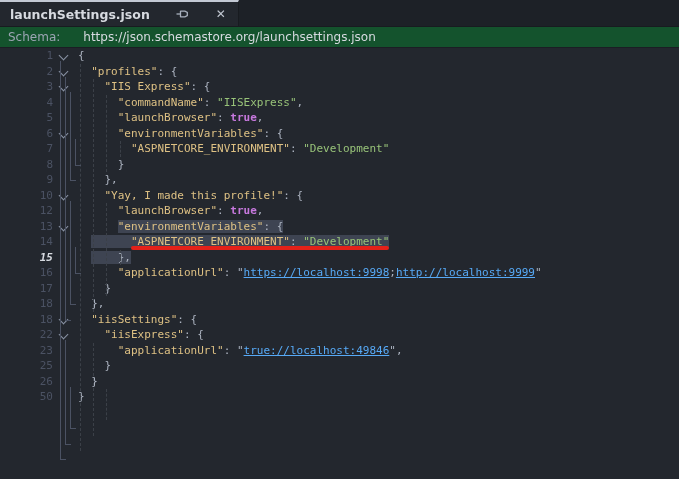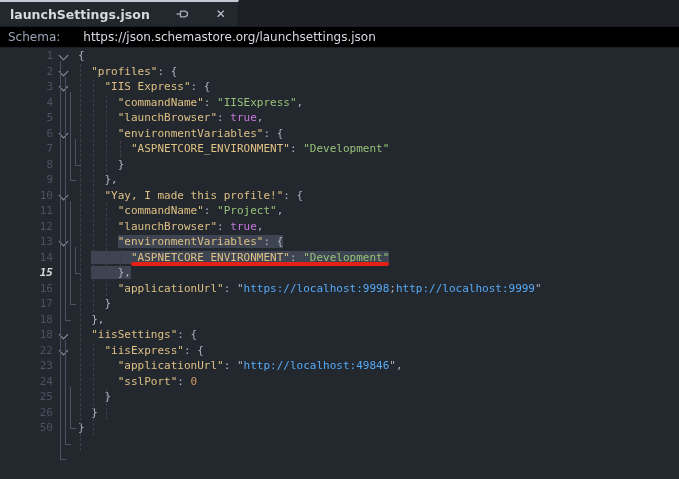--- a/index.html
+++ b/index.html
@@ -18,21 +18,21 @@
     display:flex;align-items:center;gap:25px;
     padding:0 10px 0 10px;background:#23272e;
     border-top:2px solid #c3c9d4;border-right:1px solid #181b20;
     cursor:pointer;
   }
   .tab-title{font-size:12.5px;font-weight:600;color:#d7dae0;white-space:nowrap;}
   .tab-ico{display:flex;align-items:center;color:#a8b0bd;}
   .tab-close{font-size:12px;color:#c2c8d2;line-height:1;padding:1px 2px;}
   
   .schemabar{
-    height:20px;background:#000000;display:flex;align-items:center;
+    height:20px;background:#14532d;display:flex;align-items:center;
     font-size:12px;border-bottom:1px solid #1b1e24;
   }
   .schema-label{color:#9da5b4;margin-left:8px;}
   .schema-url{color:#d7dae0;margin-left:23px;}
   
   .editor{
     position:relative;height:432px;background:#23272e;
     font-family:"DejaVu Sans Mono","Liberation Mono",monospace;
     font-size:11px;
   }
@@ -40,25 +40,25 @@
   .ln{flex:none;width:53px;text-align:right;color:#4b5263;user-select:none;}
   .ln.active{color:#d7dae0;font-weight:bold;font-style:italic;}
   .gut{flex:none;width:25px;position:relative;}
   .chev{position:absolute;left:7px;top:4px;}
   .chev i{display:block;width:6px;height:6px;
     border-left:1.5px solid #8a93a5;border-bottom:1.5px solid #8a93a5;
     transform:rotate(-45deg);}
   .code{white-space:pre;position:relative;}
   .t-key{color:#dec184;}
   .t-str{color:#98c379;}
-  .t-bool{color:#c678dd;}
+  .t-bool{color:#c678dd;font-weight:bold;}
   .t-num{color:#d19a66;}
   .t-punc{color:#abb2bf;}
   .t-ws{color:transparent;}
-  .t-link{color:#57aaf7;}
+  .t-link{color:#57aaf7;text-decoration:underline;}
   .sel{background:#3e4452;}
   .redline{position:absolute;height:4px;background:#e32119;border-radius:2px;top:12px;}
   .overlay{position:absolute;inset:0;pointer-events:none;
     font-family:"DejaVu Sans Mono","Liberation Mono",monospace;font-size:11px;}
   .indent-guide{position:absolute;border-left:1px dashed #3b4048;width:0;}
   .fold-guide{position:absolute;width:5px;
     border-left:1px solid #4b5263;border-bottom:1px solid #4b5263;}
 </style>
 </head>
 <body>
@@ -148,25 +148,20 @@
       <div class="line">
         <span class="ln">10</span>
         <span class="gut">
           <span class="chev">
             <i></i>
           </span>
         </span>
         <span class="code"><span class="t-ws">    </span><span class="t-key">"Yay, I made this profile!"</span><span class="t-punc">: {</span></span>
       </div>
       <div class="line">
-        <span class="ln">11</span>
-        <span class="gut"></span>
-        <span class="code"><span class="t-ws">      </span><span class="t-key">"commandName"</span><span class="t-punc">: </span><span class="t-str">"Project"</span><span class="t-punc">,</span></span>
-      </div>
-      <div class="line">
         <span class="ln">12</span>
         <span class="gut"></span>
         <span class="code"><span class="t-ws">      </span><span class="t-key">"launchBrowser"</span><span class="t-punc">: </span><span class="t-bool">true</span><span class="t-punc">,</span></span>
       </div>
       <div class="line">
         <span class="ln">13</span>
         <span class="gut">
           <span class="chev">
             <i></i>
           </span>
@@ -212,26 +207,21 @@
         <span class="gut">
           <span class="chev">
             <i></i>
           </span>
         </span>
         <span class="code"><span class="t-ws">    </span><span class="t-key">"iisExpress"</span><span class="t-punc">: {</span></span>
       </div>
       <div class="line">
         <span class="ln">23</span>
         <span class="gut"></span>
-        <span class="code"><span class="t-ws">      </span><span class="t-key">"applicationUrl"</span><span class="t-punc">: </span><span class="t-punc">"</span><span class="t-link">http://localhost:49846</span><span class="t-punc">",</span></span>
-      </div>
-      <div class="line">
-        <span class="ln">24</span>
-        <span class="gut"></span>
-        <span class="code"><span class="t-ws">      </span><span class="t-key">"sslPort"</span><span class="t-punc">: </span><span class="t-num">0</span></span>
+        <span class="code"><span class="t-ws">      </span><span class="t-key">"applicationUrl"</span><span class="t-punc">: </span><span class="t-punc">"</span><span class="t-link">true://localhost:49846</span><span class="t-punc">",</span></span>
       </div>
       <div class="line">
         <span class="ln">25</span>
         <span class="gut"></span>
         <span class="code"><span class="t-ws">    </span><span class="t-punc">}</span></span>
       </div>
       <div class="line">
         <span class="ln">26</span>
         <span class="gut"></span>
         <span class="code"><span class="t-ws">  </span><span class="t-punc">}</span></span>

